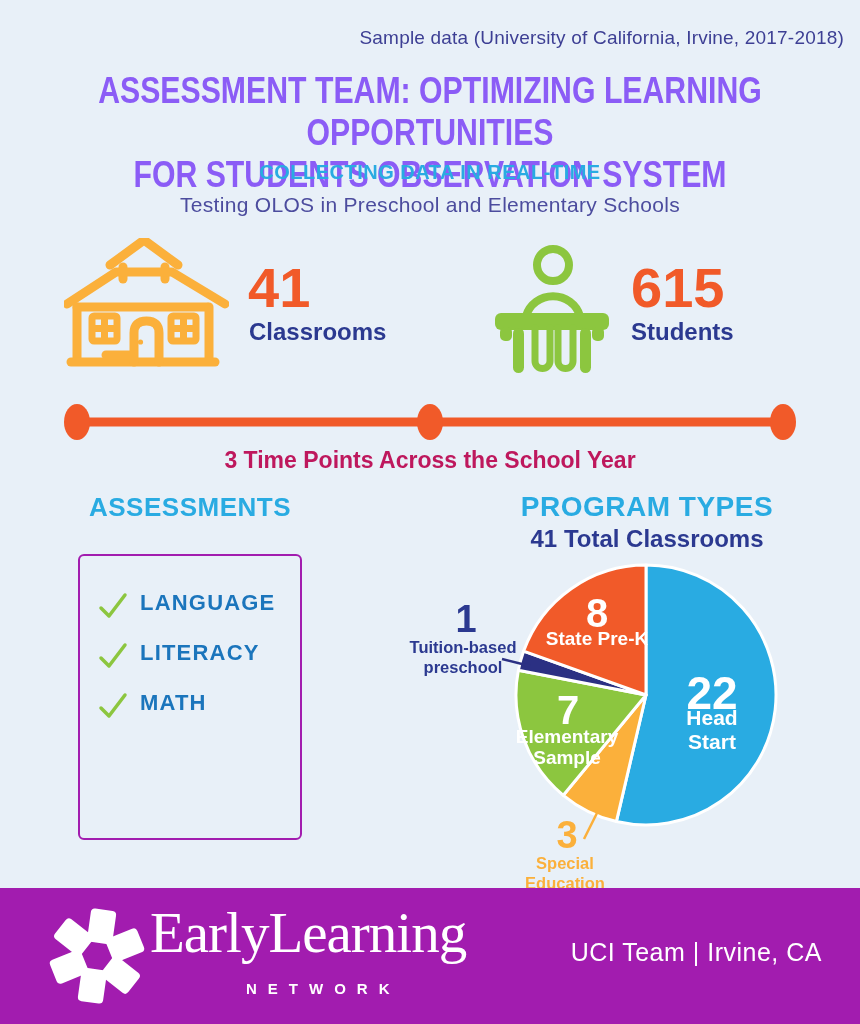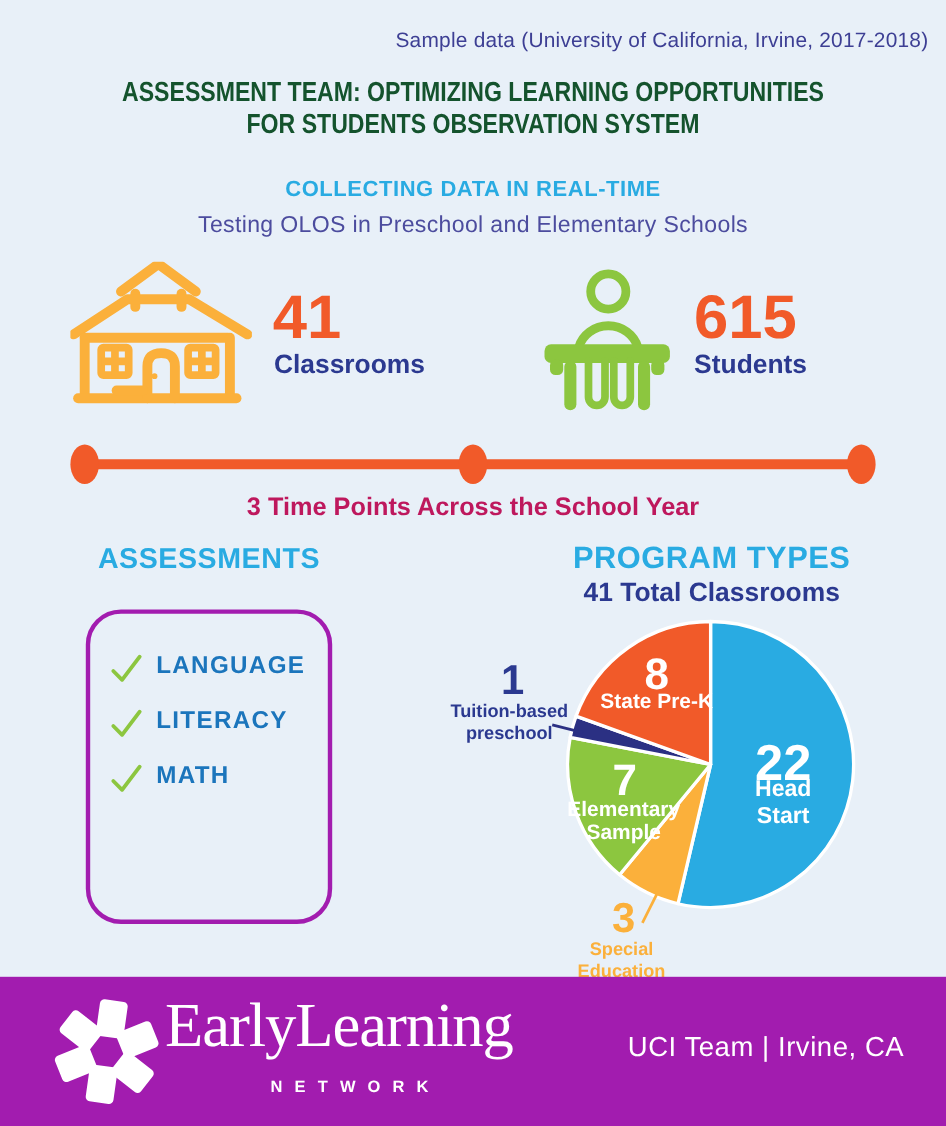--- a/index.html
+++ b/index.html
@@ -6,35 +6,35 @@
   .stage{
     position:relative;width:860px;height:1024px;margin:0 auto;
     background:#e8f0f8;overflow:hidden;
     font-family:"Liberation Sans",sans-serif;
   }
   .abs{position:absolute;}
   .center{left:0;width:100%;text-align:center;}
 
   .sample-note{top:27px;right:16px;font-size:19px;color:#3d3f94;letter-spacing:.2px;margin-left:44px;}
 
-  .title{top:70px;color:#14532d;font-weight:bold;font-size:25px;line-height:1.16;}
+  .title{top:70px;color:#8b5cf6;font-weight:bold;font-size:36px;line-height:1.16;}
   .title .scale{display:block;transform:scaleX(0.84);transform-origin:50% 0;}
 
   .collecting{top:161px;color:#29abe2;font-weight:bold;font-size:20px;letter-spacing:.5px;}
   .testing{top:193px;color:#4c4c9e;font-size:21px;letter-spacing:.3px;}
 
   .stat-num{font-size:56px;font-weight:bold;color:#f15a29;line-height:1;}
   .stat-label{font-size:24px;font-weight:bold;color:#2b3990;}
 
   .timeline-caption{top:447px;font-size:23px;font-weight:bold;color:#be185d;}
 
   .assess-heading{left:78px;width:224px;top:492px;text-align:center;
     color:#29abe2;font-weight:bold;font-size:26px;letter-spacing:.5px;}
   .assess-box{left:78px;top:554px;width:224px;height:286px;box-sizing:border-box;
-    border:4px solid #a21caf;border-radius:32px;padding:34px 0 0 18px;}
+    border:2px solid #a21caf;border-radius:6px;padding:34px 0 0 18px;}
   .check-row{display:flex;align-items:flex-start;margin-bottom:19px;}
   .check-row svg{flex:0 0 auto;margin-right:12px;margin-top:1px;}
   .check-label{font-size:22px;font-weight:bold;color:#1b75bc;letter-spacing:1.2px;
     line-height:1.15;max-width:150px;}
 
   .prog-heading{left:437px;width:420px;top:491px;text-align:center;
     color:#29abe2;font-weight:bold;font-size:28px;letter-spacing:.5px;}
   .prog-sub{left:437px;width:420px;top:525px;text-align:center;
     color:#2b3990;font-weight:bold;font-size:24px;}
 

